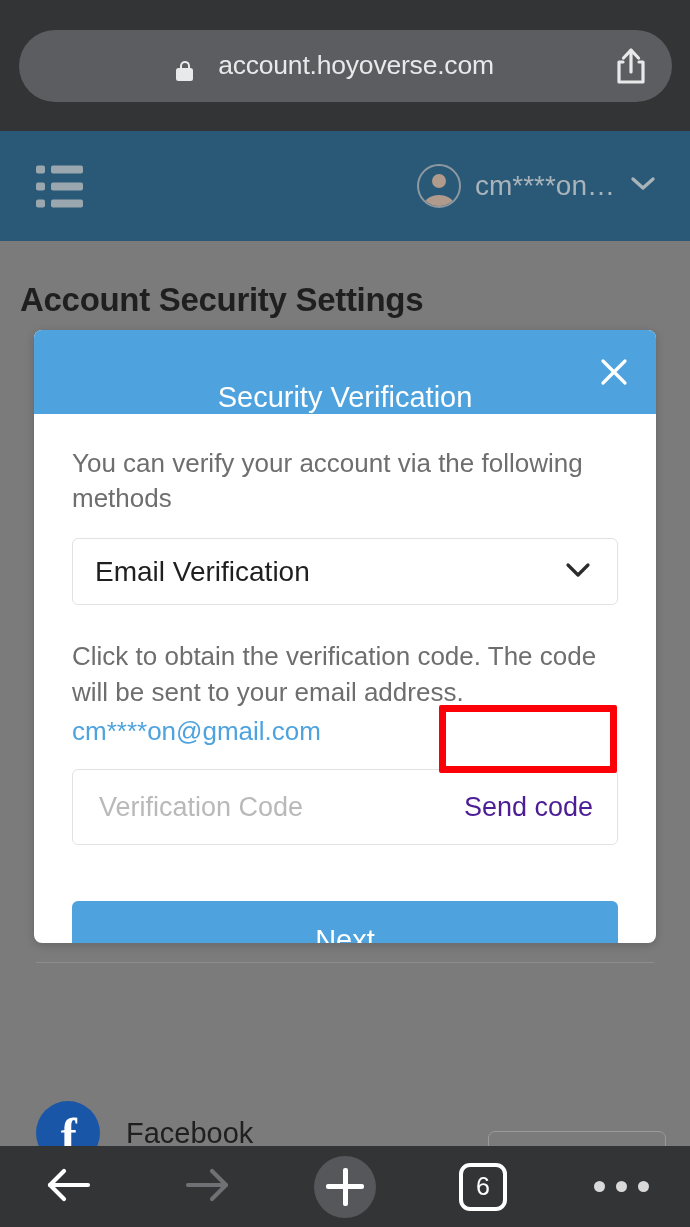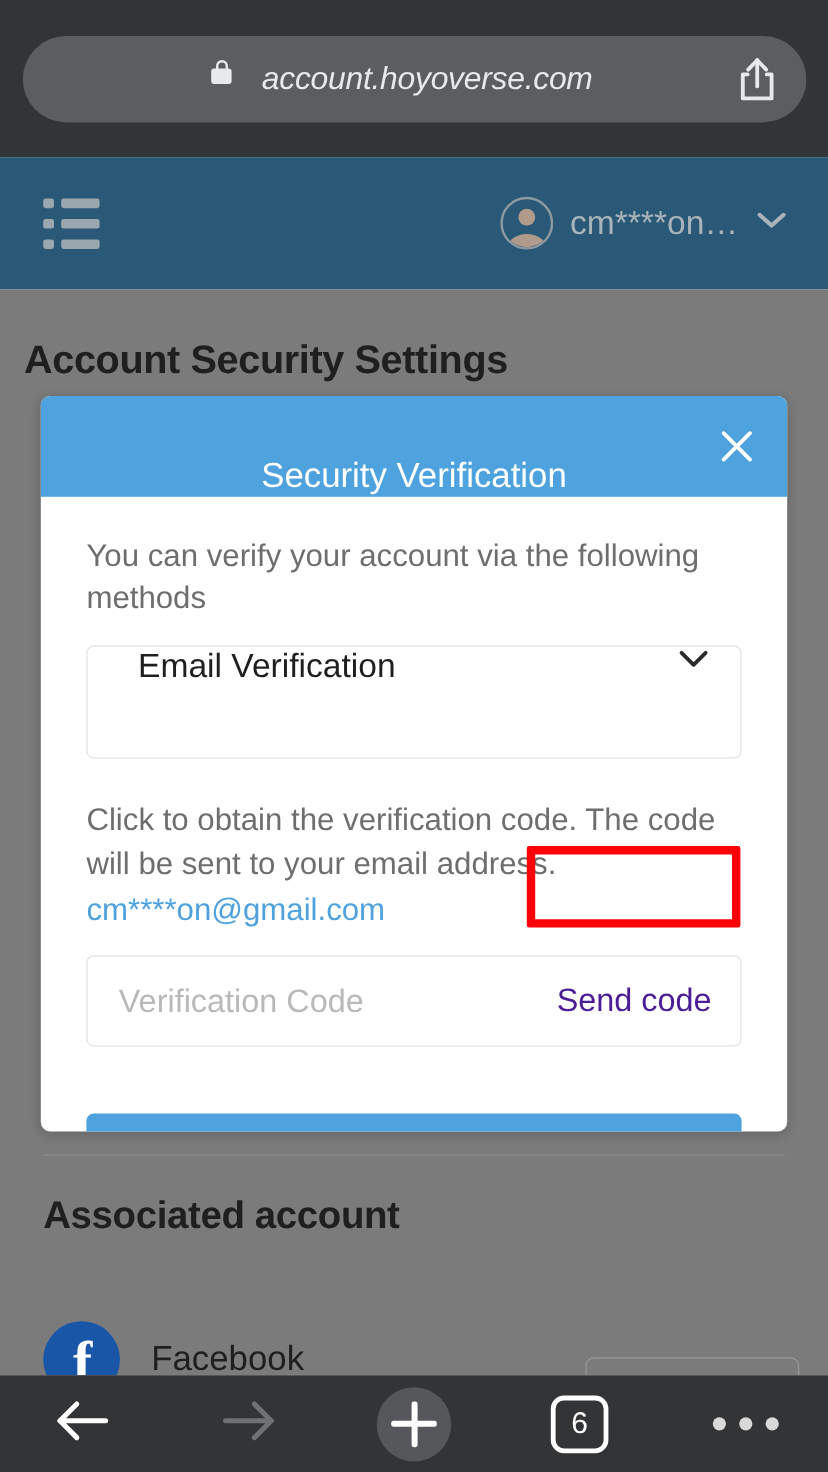--- a/index.html
+++ b/index.html
@@ -36,24 +36,23 @@
     width: 653px;
     height: 72px;
     background: #5b5d60;
     border-radius: 36px;
     display: flex;
     align-items: center;
     justify-content: center;
   }
   .url-inner {
     display: flex;
-    align-items: flex-start;
+    align-items: flex-end;
     gap: 25px;
     transform: translateX(-10px);
-    font-style: italic;
   }
   .lock-icon {
     width: 17px; height: 20px;
     position: relative;
     flex: 0 0 auto;
   }
   .lock-icon .shackle {
     position: absolute;
     top: 0; left: 3.5px;
     width: 10px; height: 10px;
@@ -273,27 +272,27 @@
   .modal-body { padding: 0 38px; }
 
   .helper-text {
     margin-top: 32px;
     font-size: 26px;
     color: #6e6e6e;
     line-height: 1.35;
   }
   .select-box {
     margin-top: 22px;
-    height: 94px;
+    height: 67px;
     border: 1px solid #e2e2e2;
     border-radius: 6px;
     display: flex;
-    align-items: flex-start;
+    align-items: center;
     justify-content: space-between;
-    padding: 0 24px 0 42px;
+    padding: 0 24px 0 22px;
   }
   .select-value {
     font-size: 28px;
     color: #1f1f1f;
   }
   .code-hint {
     margin-top: 34px;
     font-size: 26px;
     color: #6e6e6e;
     line-height: 1.37;
@@ -468,21 +467,20 @@
         <svg width="28" height="18" viewBox="0 0 28 18">
           <path d="M4 4 L14 13 L24 4" fill="none" stroke="#a9b3ba" stroke-width="3.4" stroke-linecap="round" stroke-linejoin="round"></path>
         </svg>
       </span>
     </div>
   </div>
 
   <div class="page-body">
     <h1 class="page-title">Account Security Settings</h1>
     <div class="section-divider"></div>
-    <h2 class="assoc-title">Associated account</h2>
     <div class="fb-row">
       <span class="fb-logo">
         <span class="f">f</span>
       </span>
       <span class="fb-label">Facebook</span>
       <span class="fb-action-btn">Link</span>
     </div>
   </div>
 
   <div class="modal">

